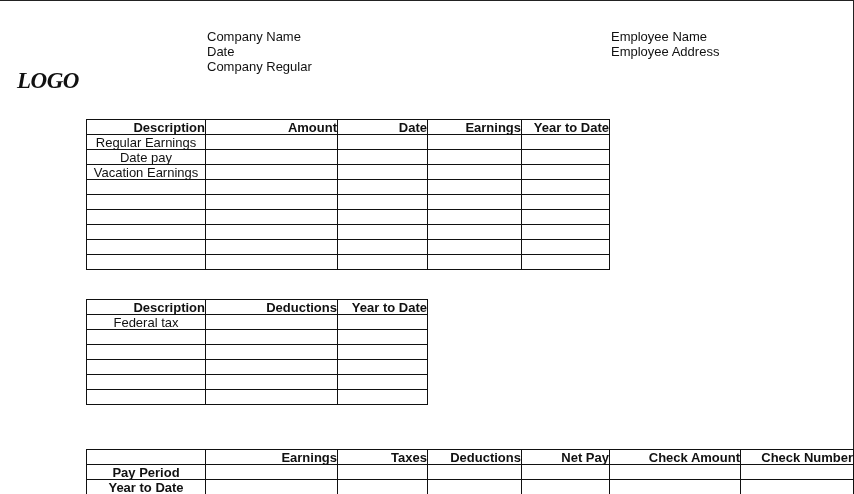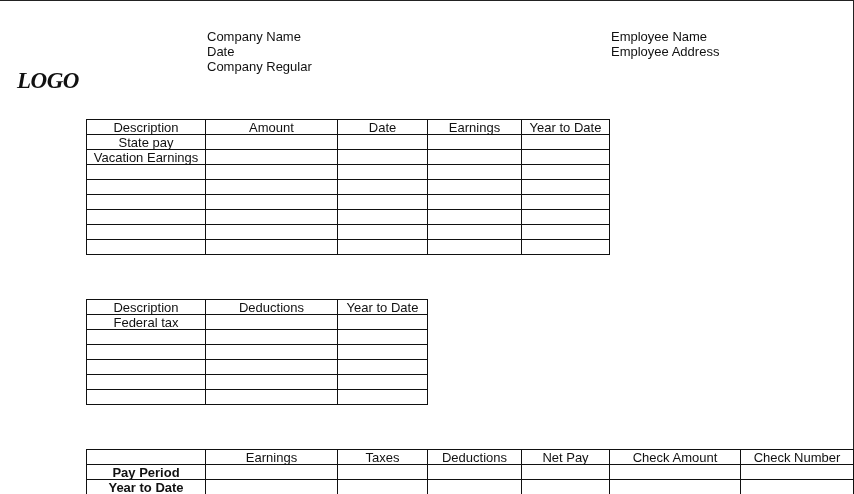--- a/index.html
+++ b/index.html
@@ -20,21 +20,21 @@
     .company-block { left: 207px; top: 29px; }
     .employee-block { left: 611px; top: 29px; }
     table.grid {
       position: absolute; border-collapse: collapse; table-layout: fixed;
       font-size: 13px;
     }
     table.grid td {
       border: 1px solid #111; height: 14px; padding: 0; line-height: 13px;
       text-align: center; white-space: nowrap; overflow: hidden;
     }
-    table.grid tr.head td { font-weight: normal; }
+    table.grid tr.head td { font-weight: bold; text-align: right; }
     td.label-cell { font-weight: normal; }
     td.bold-label { font-weight: bold; }
     #earnings-table { left: 86px; top: 119px; width: 524px; }
     #deductions-table { left: 86px; top: 299px; width: 342px; }
     #summary-table { left: 86px; top: 449px; width: 768px; }
   </style>
 </head>
 <body>
 
 <div class="page-border-top"></div>
@@ -63,21 +63,28 @@
   </colgroup>
   <tbody id="earnings-body">
       <tr class="head">
         <td>Description</td>
         <td>Amount</td>
         <td>Date</td>
         <td>Earnings</td>
         <td>Year to Date</td>
       </tr>
       <tr>
-        <td class="label-cell">State pay</td>
+        <td class="label-cell">Regular Earnings</td>
+        <td></td>
+        <td></td>
+        <td></td>
+        <td></td>
+      </tr>
+      <tr>
+        <td class="label-cell">Date pay</td>
         <td></td>
         <td></td>
         <td></td>
         <td></td>
       </tr>
       <tr>
         <td class="label-cell">Vacation Earnings</td>
         <td></td>
         <td></td>
         <td></td>

